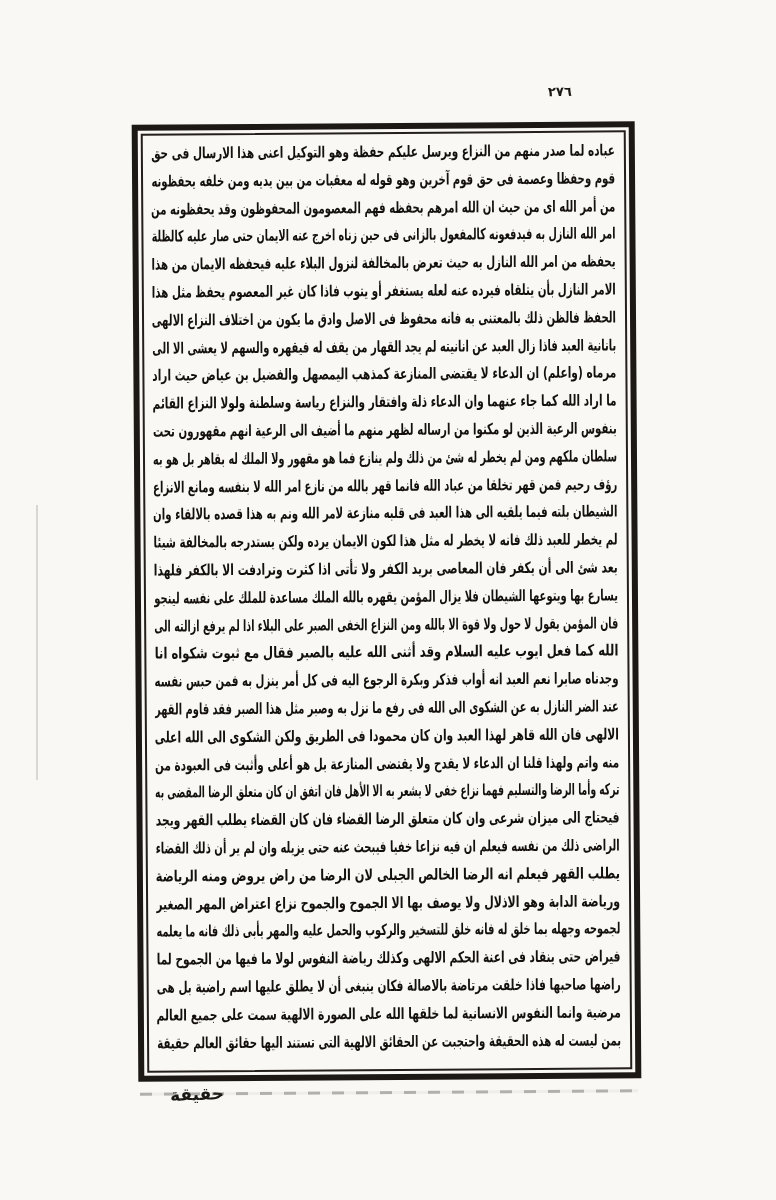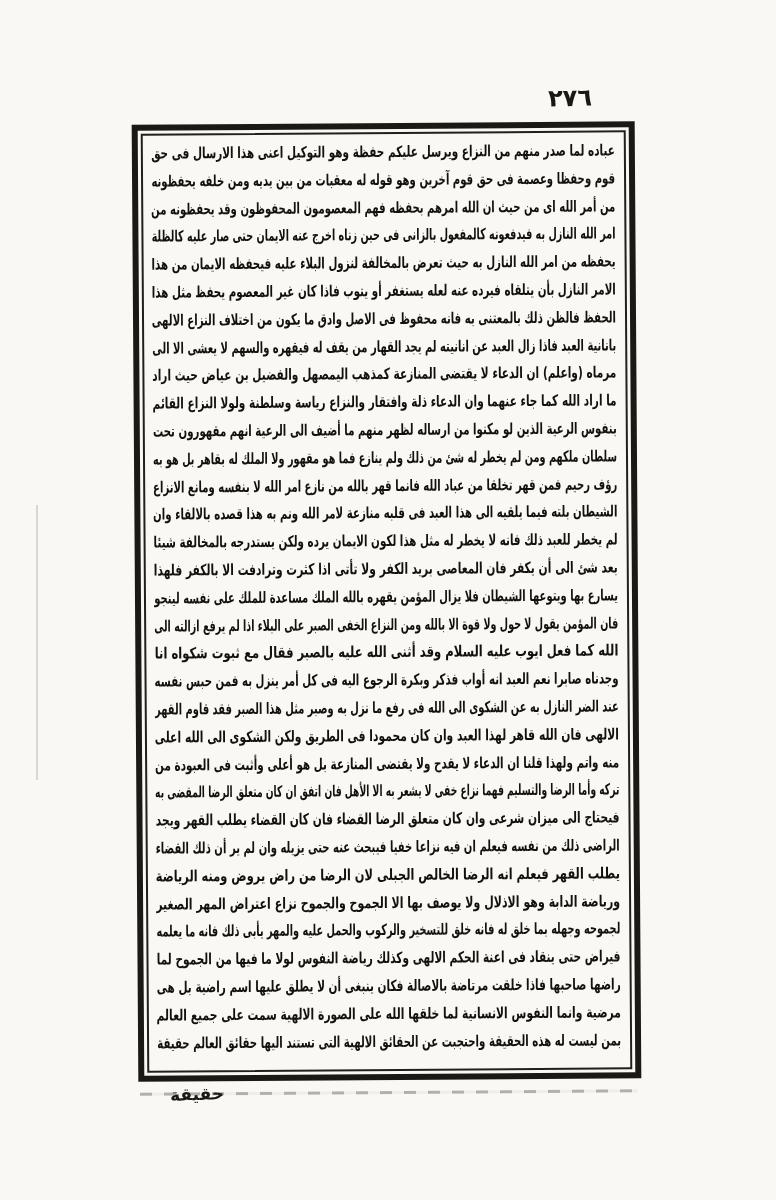--- a/index.html
+++ b/index.html
@@ -12,21 +12,21 @@
     position: relative;
     overflow: hidden;
     background: #f9f8f4;
     color: #171310;
     font-family: "DejaVu Sans", sans-serif;
   }
   .page-number {
     position: absolute;
     top: 84px;
     left: 548px;
-    font-size: 24px;
+    font-size: 13px;
     font-weight: bold;
     letter-spacing: 2px;
     color: #1b1713;
     transform: rotate(-1deg);
   }
   .frame {
     position: absolute;
     left: 135px;
     top: 123px;
     width: 503px;

